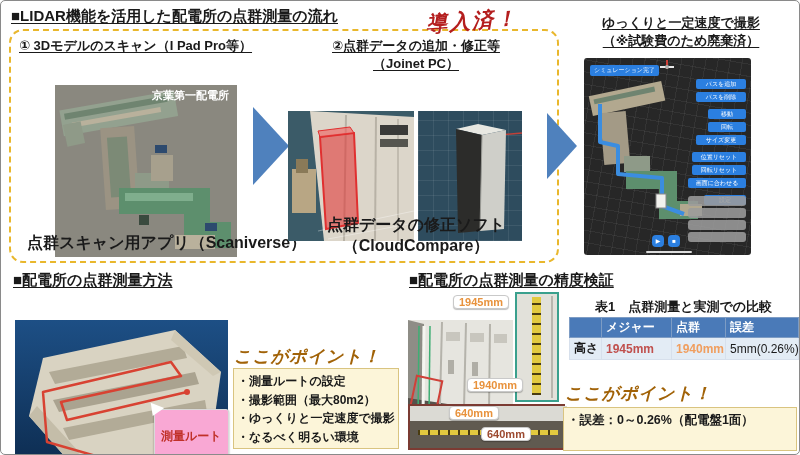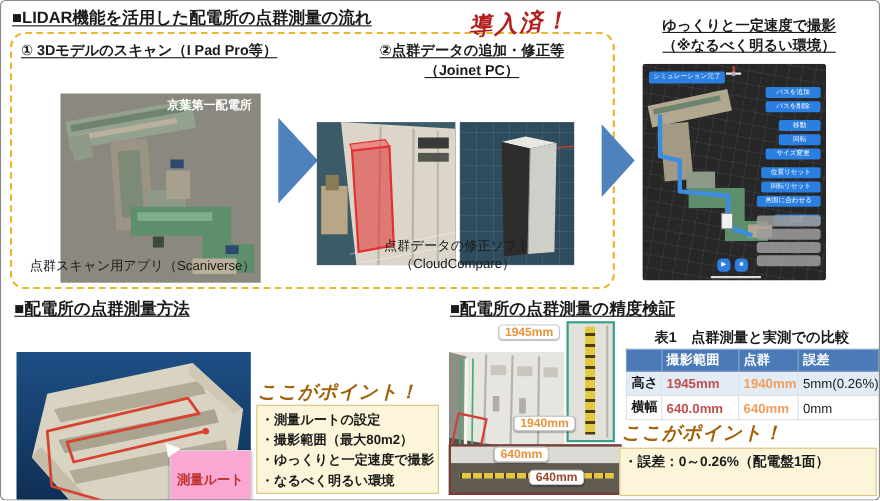--- a/index.html
+++ b/index.html
@@ -12,21 +12,21 @@
   .hd{font-weight:bold;text-decoration:underline;text-underline-offset:2px;}
   .page-title{left:10px;top:6px;font-size:15px;}
   .flow-box{left:8px;top:28px;width:546px;height:230px;border:2px dashed #e9b72c;border-radius:14px;}
   .stamp{left:425px;top:6px;font-size:21px;font-weight:bold;font-style:italic;
          color:#b41e1e;letter-spacing:2px;transform:rotate(-4deg);z-index:6;}
   .step-h{font-size:13px;}
   .center{text-align:center;}
   
   .scan-img{left:54px;top:56px;width:182px;height:172px;background:#8a887f;overflow:hidden;}
   .scan-label{position:absolute;top:3px;right:8px;color:#fff;font-size:11px;font-weight:bold;}
-  .caption{font-size:12px;font-weight:normal;}
+  .caption{font-size:16px;font-weight:bold;}
   
   .arrow{width:0;height:0;}
   .arrow1{left:252px;top:106px;border-top:39px solid transparent;border-bottom:39px solid transparent;border-left:36px solid #4f81bd;}
   .arrow2{left:546px;top:112px;border-top:33px solid transparent;border-bottom:33px solid transparent;border-left:30px solid #4f81bd;z-index:6;}
   
   .img-frame{overflow:hidden;margin-top:28px;}
   .edit-left{left:287px;top:82px;width:126px;height:130px;background:#3b5b68;}
   .edit-right{left:417px;top:82px;width:104px;height:130px;background:#2e4c5e;
     background-image:repeating-linear-gradient(0deg,rgba(255,255,255,.08) 0 1px,transparent 1px 15px),
                      repeating-linear-gradient(90deg,rgba(255,255,255,.08) 0 1px,transparent 1px 15px);}
@@ -113,21 +113,21 @@
       <rect x="84" y="130" width="10" height="10" fill="#3a4a3e"></rect>
       <rect x="150" y="138" width="12" height="8" fill="#2d4a6e"></rect>
       <rect x="100" y="60" width="12" height="8" fill="#2d4a6e"></rect>
     </svg>
     <div class="scan-label">京葉第一配電所</div>
   </div>
   <div class="abs caption" style="left:26px;top:232px;">点群スキャン用アプリ（Scaniverse）</div>
 
   <div class="abs arrow arrow1"></div>
 
-  <div class="abs center" style="left:300px;top:36px;width:256px;">
+  <div class="abs center" style="left:287px;top:36px;width:256px;">
     <div class="hd step-h">②点群データの追加・修正等</div>
     <div class="hd step-h">（Joinet PC）</div>
   </div>
 
   <div class="abs edit-left img-frame">
     <svg width="126" height="130" viewBox="0 0 126 130">
       <polygon points="22,0 126,6 126,130 36,130" fill="#dcd6ca"></polygon>
       <line x1="58" y1="4" x2="56" y2="130" stroke="#b8b2a6" stroke-width="2"></line>
       <line x1="88" y1="6" x2="87" y2="130" stroke="#b8b2a6" stroke-width="2"></line>
       <line x1="110" y1="8" x2="110" y2="130" stroke="#b8b2a6" stroke-width="1.5"></line>
@@ -154,21 +154,21 @@
   </div>
   <div class="abs center" style="left:300px;top:214px;width:230px;">
     <div class="caption">点群データの修正ソフト</div>
     <div class="caption">（CloudCompare）</div>
   </div>
 
   <div class="abs arrow arrow2"></div>
 
   <div class="abs center" style="left:566px;top:13px;width:228px;">
     <div class="hd step-h">ゆっくりと一定速度で撮影</div>
-    <div class="hd step-h">（※なるべく明るい環境）</div>
+    <div class="hd step-h">（※試験費のため廃棄済）</div>
   </div>
 
   <div class="abs sim">
     <div class="sim-status">シミュレーション完了</div>
     <svg class="sim-axis" viewBox="0 0 14 14">
       <line x1="7" y1="0" x2="7" y2="9" stroke="#d04038" stroke-width="2"></line>
       <line x1="0" y1="7" x2="14" y2="7" stroke="#e8e8e8" stroke-width="2"></line>
       <circle cx="7" cy="7" r="2" fill="#b0b0b0"></circle>
     </svg>
     <svg style="position:absolute;left:0;top:18px;" width="120" height="170" viewBox="0 0 120 170">
@@ -267,36 +267,30 @@
   <table class="cmp">
     <colgroup>
         <col style="width:32px">
         <col style="width:70px">
         <col style="width:54px">
         <col style="width:73px">
       </colgroup>
     <tbody>
         <tr>
       <th></th>
-      <th>撮影範囲</th>
+      <th>メジャー</th>
       <th>点群</th>
       <th>誤差</th>
     </tr>
     <tr class="r1">
       <td class="rowlab">高さ</td>
       <td class="meas">1945mm</td>
       <td class="cloud">1940mm</td>
       <td>5mm(0.26%)</td>
     </tr>
-    <tr class="r2">
-      <td class="rowlab">横幅</td>
-      <td class="meas">640.0mm</td>
-      <td class="cloud">640mm</td>
-      <td>0mm</td>
-    </tr>
   </tbody>
     </table>
 
   <div class="abs point-title" style="left:564px;top:381px;">ここがポイント！</div>
   <div class="abs note-box" style="left:562px;top:406px;width:234px;height:44px;">
     <div class="b" style="font-size:12.5px;">・誤差：0～0.26%（配電盤1面）</div>
   </div>
 
 </div>
 

